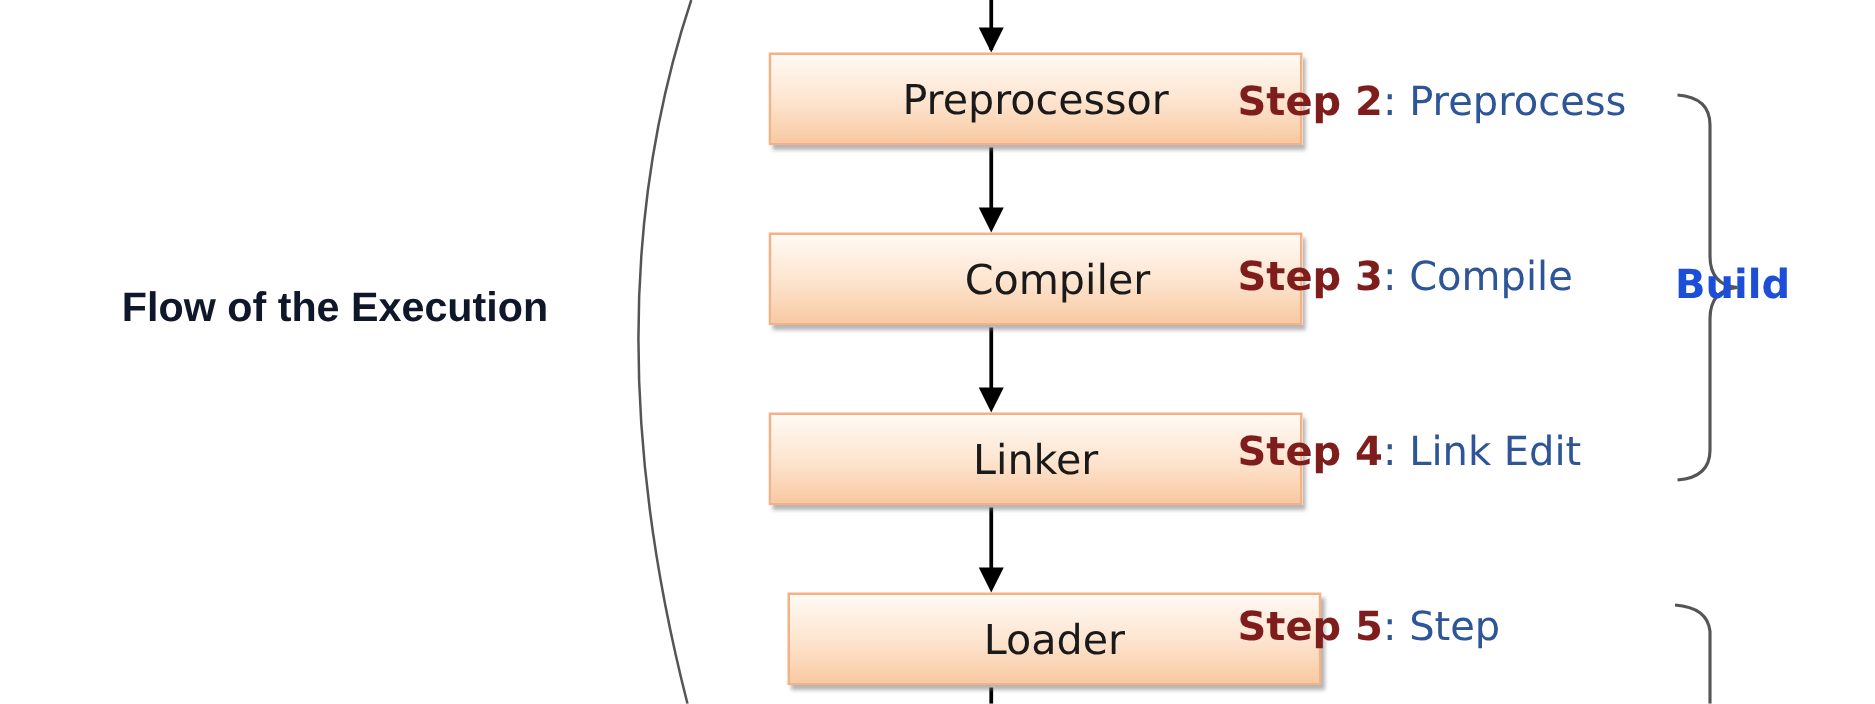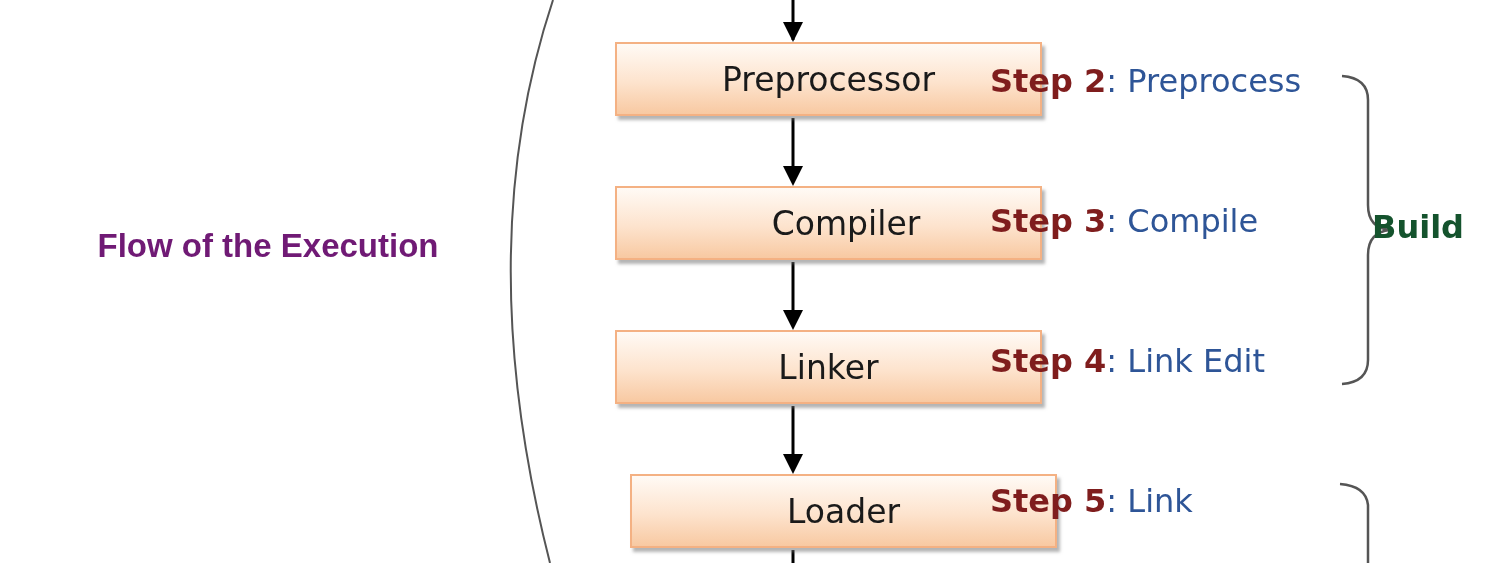--- a/index.html
+++ b/index.html
@@ -1,37 +1,37 @@
 <!DOCTYPE html>
 <html><head>
   <meta charset="utf-8">
   <style>
     html, body { margin: 0; padding: 0; background: #ffffff; }
     body { width: 1500px; height: 563px; position: relative; overflow: hidden; font-family: "DejaVu Sans", sans-serif; }
     .title {
       position: absolute; left: 28px; top: 218px; width: 480px;
       font-family: "Liberation Sans", sans-serif; font-weight: bold; font-size: 33px;
-      line-height: 55px; color: #701a75; text-align: center;
+      line-height: 55px; color: #0f172a; text-align: center;
     }
     .box {
       position: absolute; left: 615px; width: 427px; height: 74px;
       background: linear-gradient(to bottom, #fffaf5 0%, #fde3cd 55%, #f8c9a2 100%);
       border: 2px solid #f4b183; box-sizing: border-box;
       box-shadow: 3px 4px 3px rgba(120,120,120,0.55);
       display: flex; align-items: center; justify-content: center;
       font-family: "DejaVu Sans", sans-serif; font-size: 33px; color: #1a1a1a;
     }
     .step {
       position: absolute; left: 990px; font-family: "DejaVu Sans", sans-serif;
       font-size: 32px; color: #2e5597; white-space: nowrap;
     }
     .step b { color: #7f1d1d; }
     .build {
-      position: absolute; left: 1372px; top: 208px; font-family: "DejaVu Sans", sans-serif;
-      font-weight: bold; font-size: 32px; color: #14532d;
+      position: absolute; left: 1340px; top: 208px; font-family: "DejaVu Sans", sans-serif;
+      font-weight: bold; font-size: 32px; color: #1d4ed8;
     }
     svg.lines { position: absolute; left: 0; top: 0; }
   </style>
 </head>
 <body>
 
 <svg class="lines" width="1500" height="563">
   <defs>
     <marker id="arrowhead" markerWidth="10" markerHeight="10" refX="5" refY="9" orient="auto" markerUnits="userSpaceOnUse">
       <path d="M0,0 L10,0 L5,10 Z" fill="#000"></path>
@@ -75,16 +75,16 @@
 <div class="step" style="top:62px;">
   <b>Step 2</b><span>: </span><span>Preprocess</span>
 </div>
 <div class="step" style="top:202px;">
   <b>Step 3</b><span>: </span><span>Compile</span>
 </div>
 <div class="step" style="top:342px;">
   <b>Step 4</b><span>: </span><span>Link Edit</span>
 </div>
 <div class="step" style="top:482px;">
-  <b>Step 5</b><span>: </span><span>Link</span>
+  <b>Step 5</b><span>: </span><span>Step</span>
 </div>
 
 <div class="build">Build</div>
 
 </body></html>

